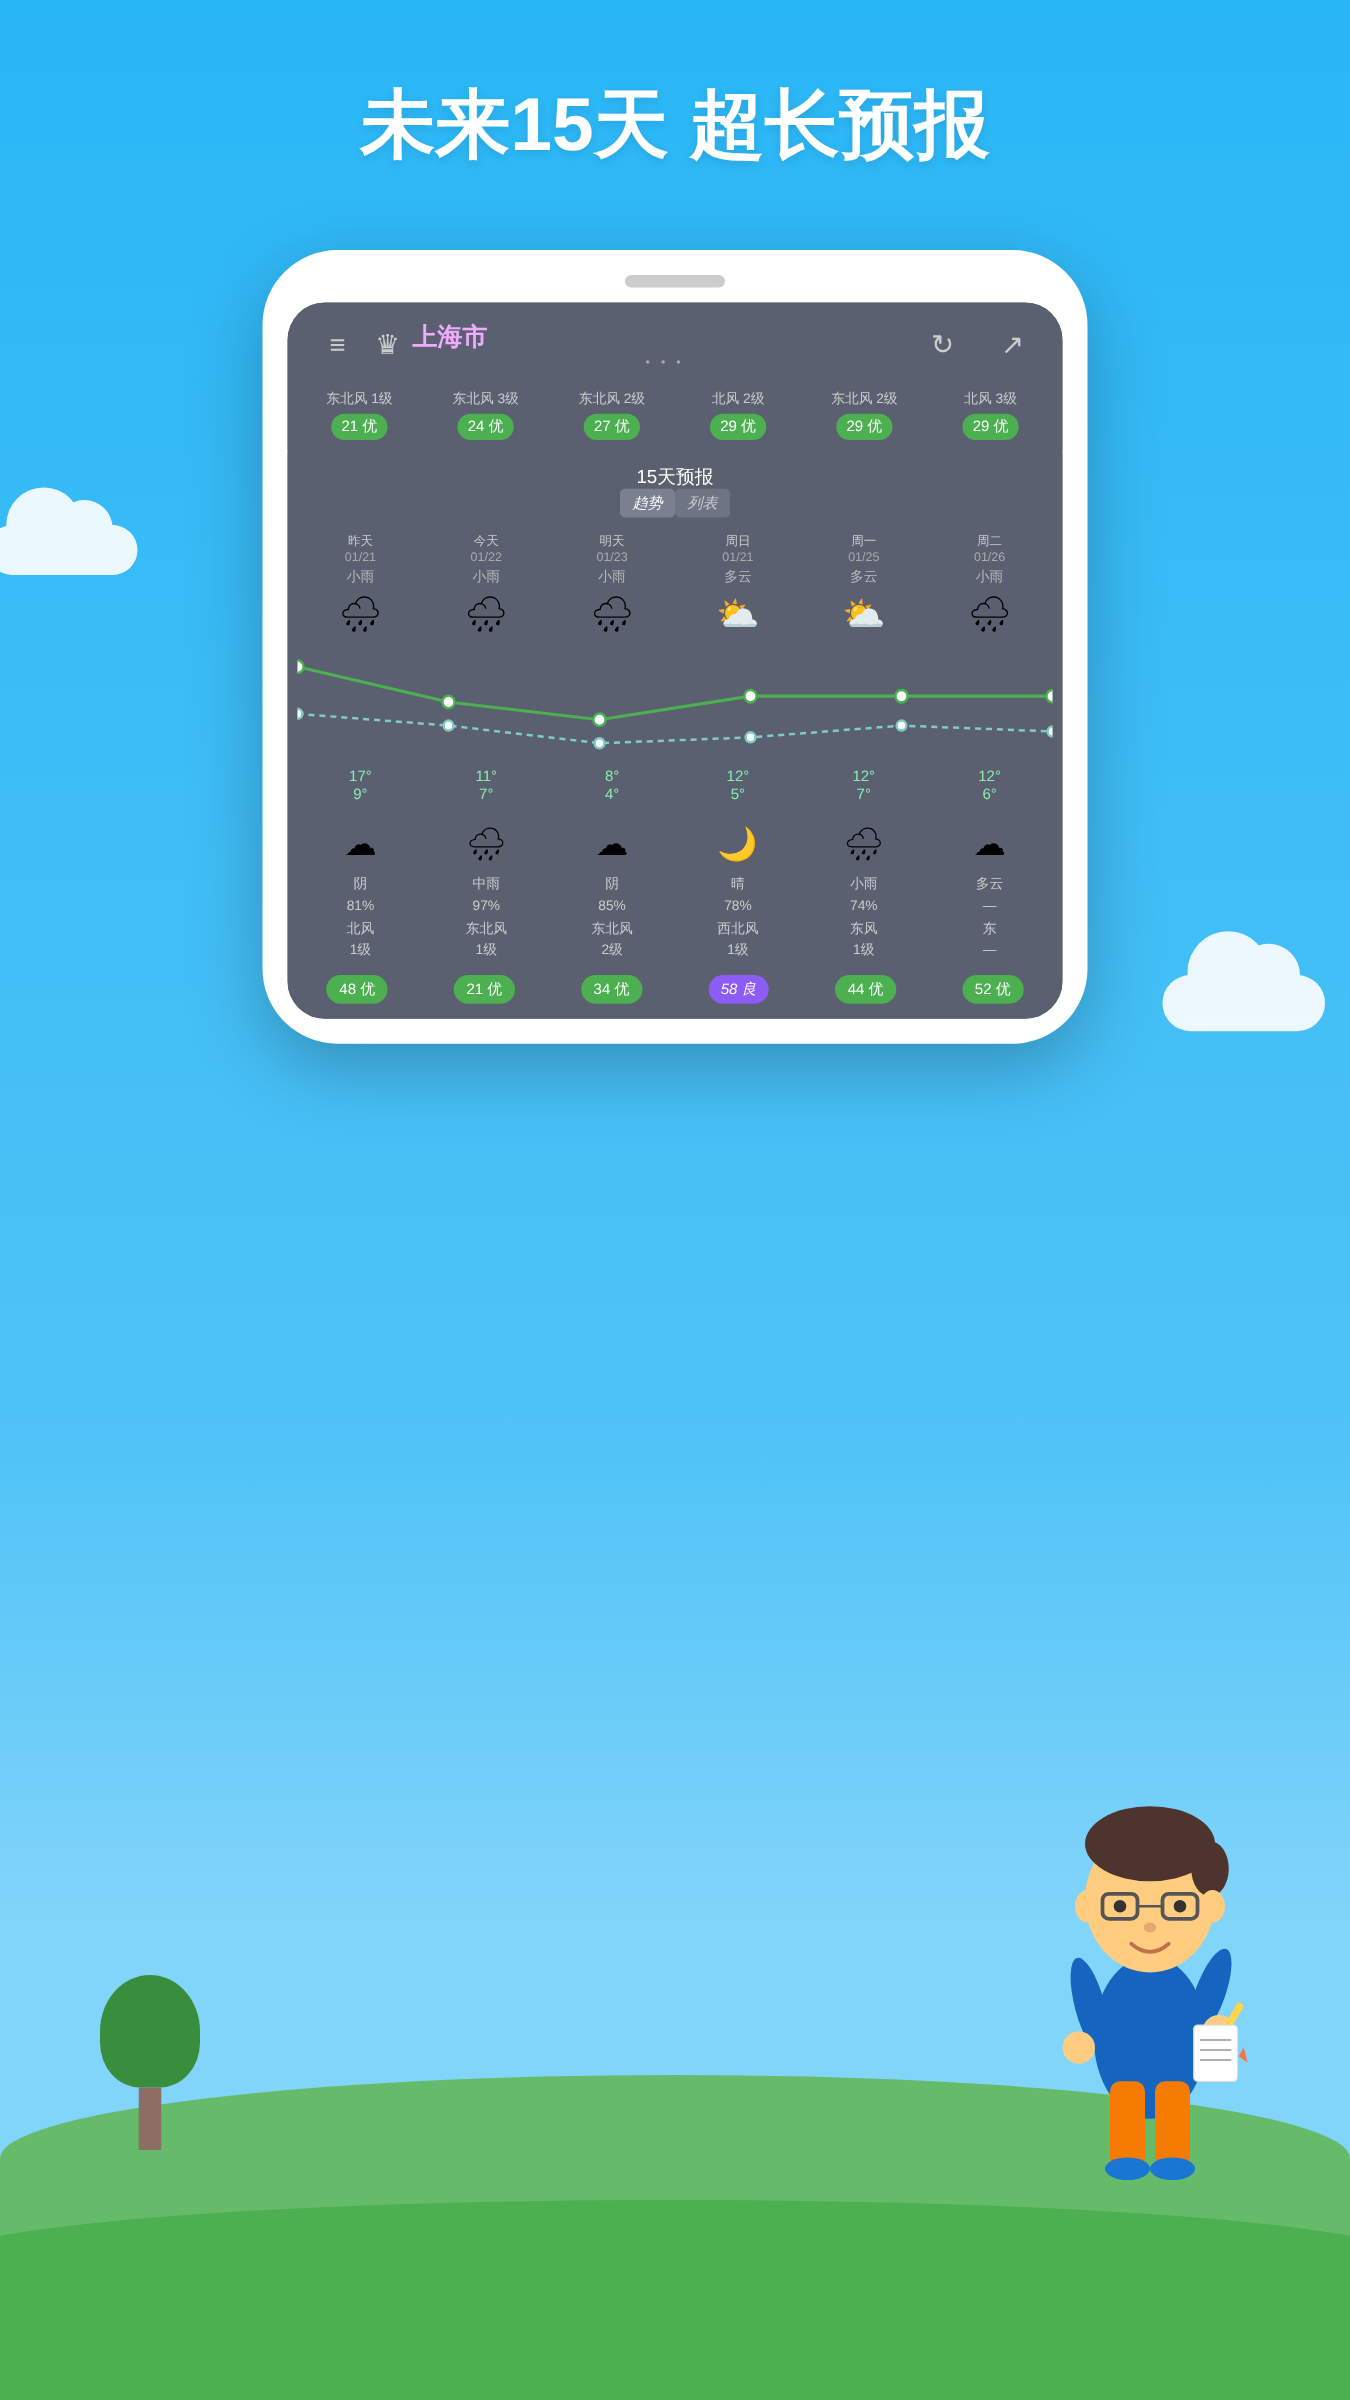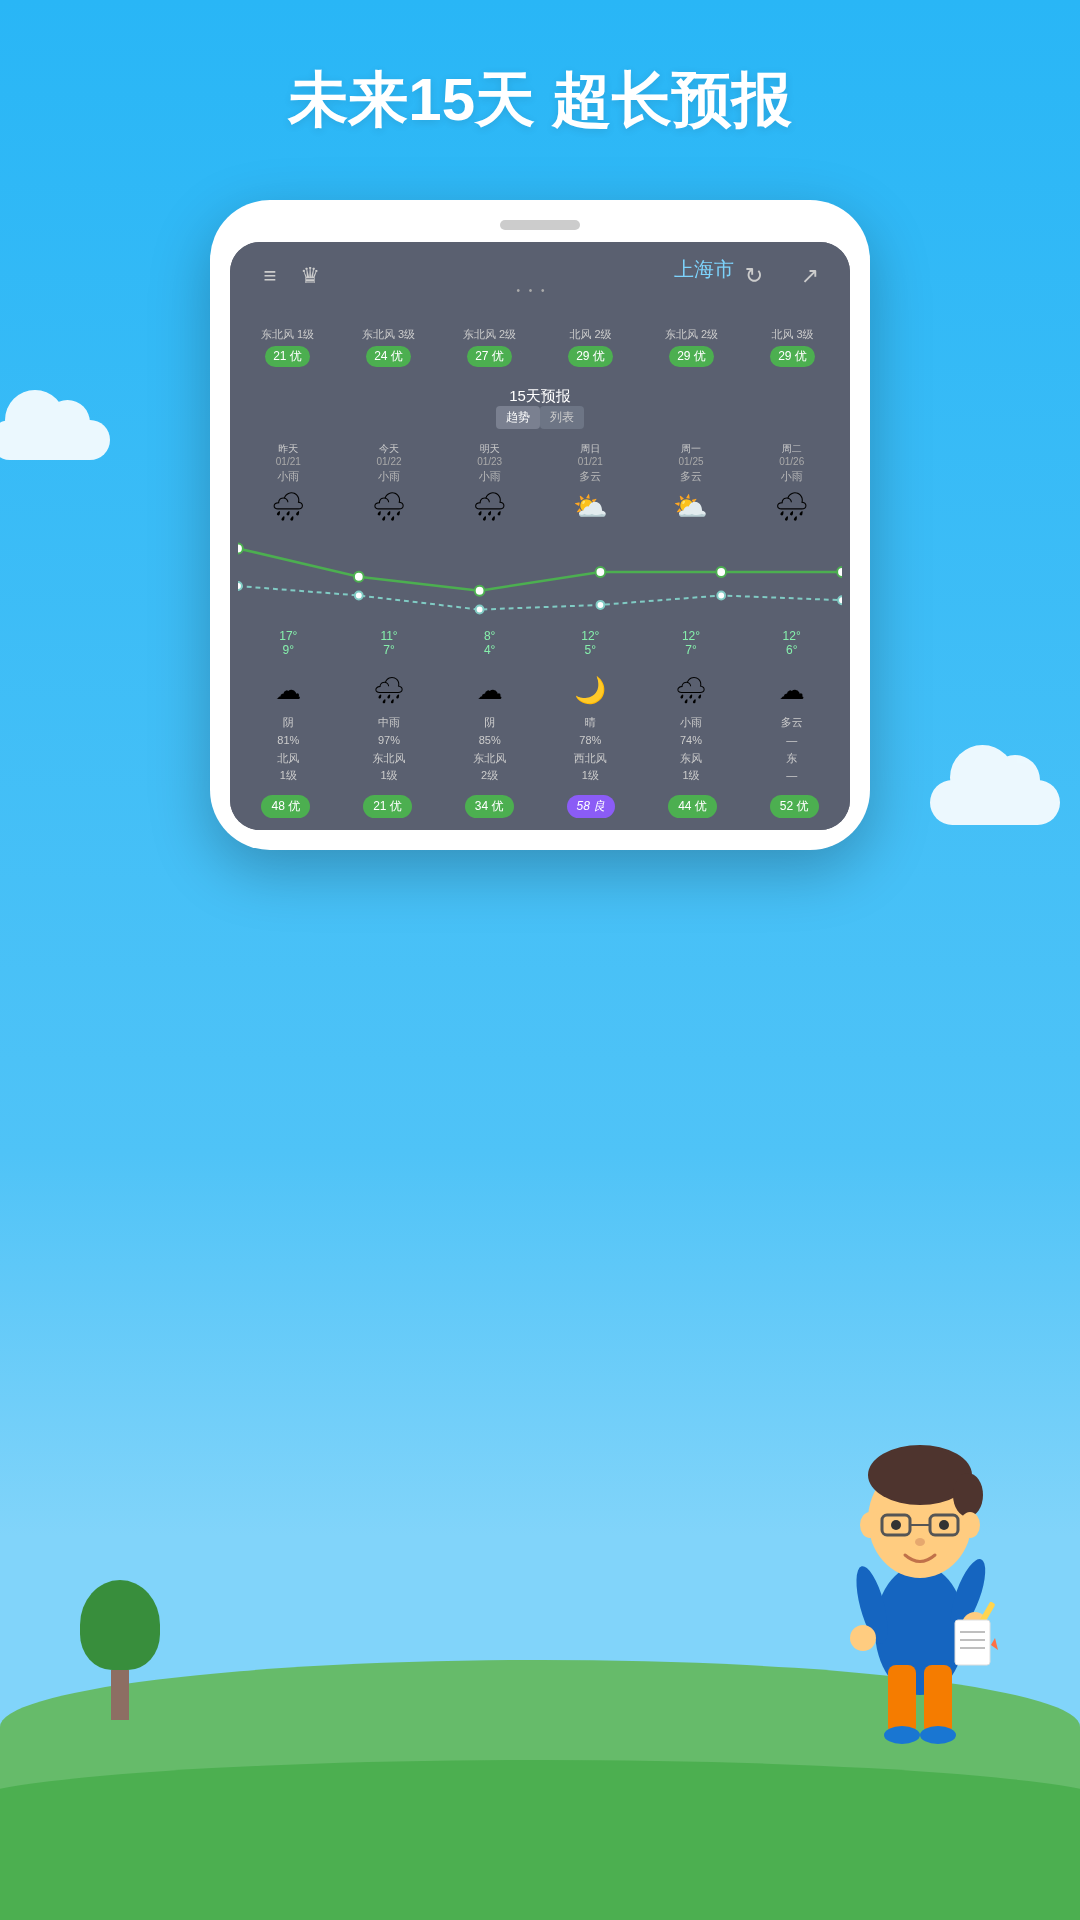--- a/index.html
+++ b/index.html
@@ -170,24 +170,24 @@
       align-items: center;
       justify-content: space-between;
     }
     .header-icon {
       color: #ccc;
       font-size: 22px;
       width: 40px;
       text-align: center;
     }
     .header-city {
-      color: #7dd3fc;
+      color: #f0abfc;
       font-size: 20px;
-      font-weight: 400;
-      text-align: right;
+      font-weight: 700;
+      text-align: left;
     }
     .header-dots {
       color: #aaa;
       font-size: 10px;
       text-align: center;
       letter-spacing: 3px;
       margin-top: 2px;
     }
     .header-icons-right {
       display: flex;
@@ -197,21 +197,20 @@
     
     .aqi-row {
       background: #5a6070;
       display: flex;
       padding: 8px 10px;
       gap: 6px;
     }
     .aqi-col {
       flex: 1;
       text-align: center;
-      margin-top: 15px;
     }
     .aqi-wind {
       color: #ccc;
       font-size: 11px;
       line-height: 1.4;
     }
     .aqi-badge {
       display: inline-block;
       background: #4caf50;
       color: white;
@@ -234,20 +233,21 @@
       flex-direction: column;
     }
     .forecast-title {
       color: white;
       font-size: 15px;
       font-weight: 500;
     }
     .forecast-tabs {
       display: flex;
       gap: 0;
+      font-style: italic;
     }
     .forecast-tab {
       background: #6d7585;
       color: #ccc;
       border-radius: 4px;
       padding: 3px 10px;
       font-size: 12px;
     }
     .forecast-tab.active {
       background: #7a8090;

